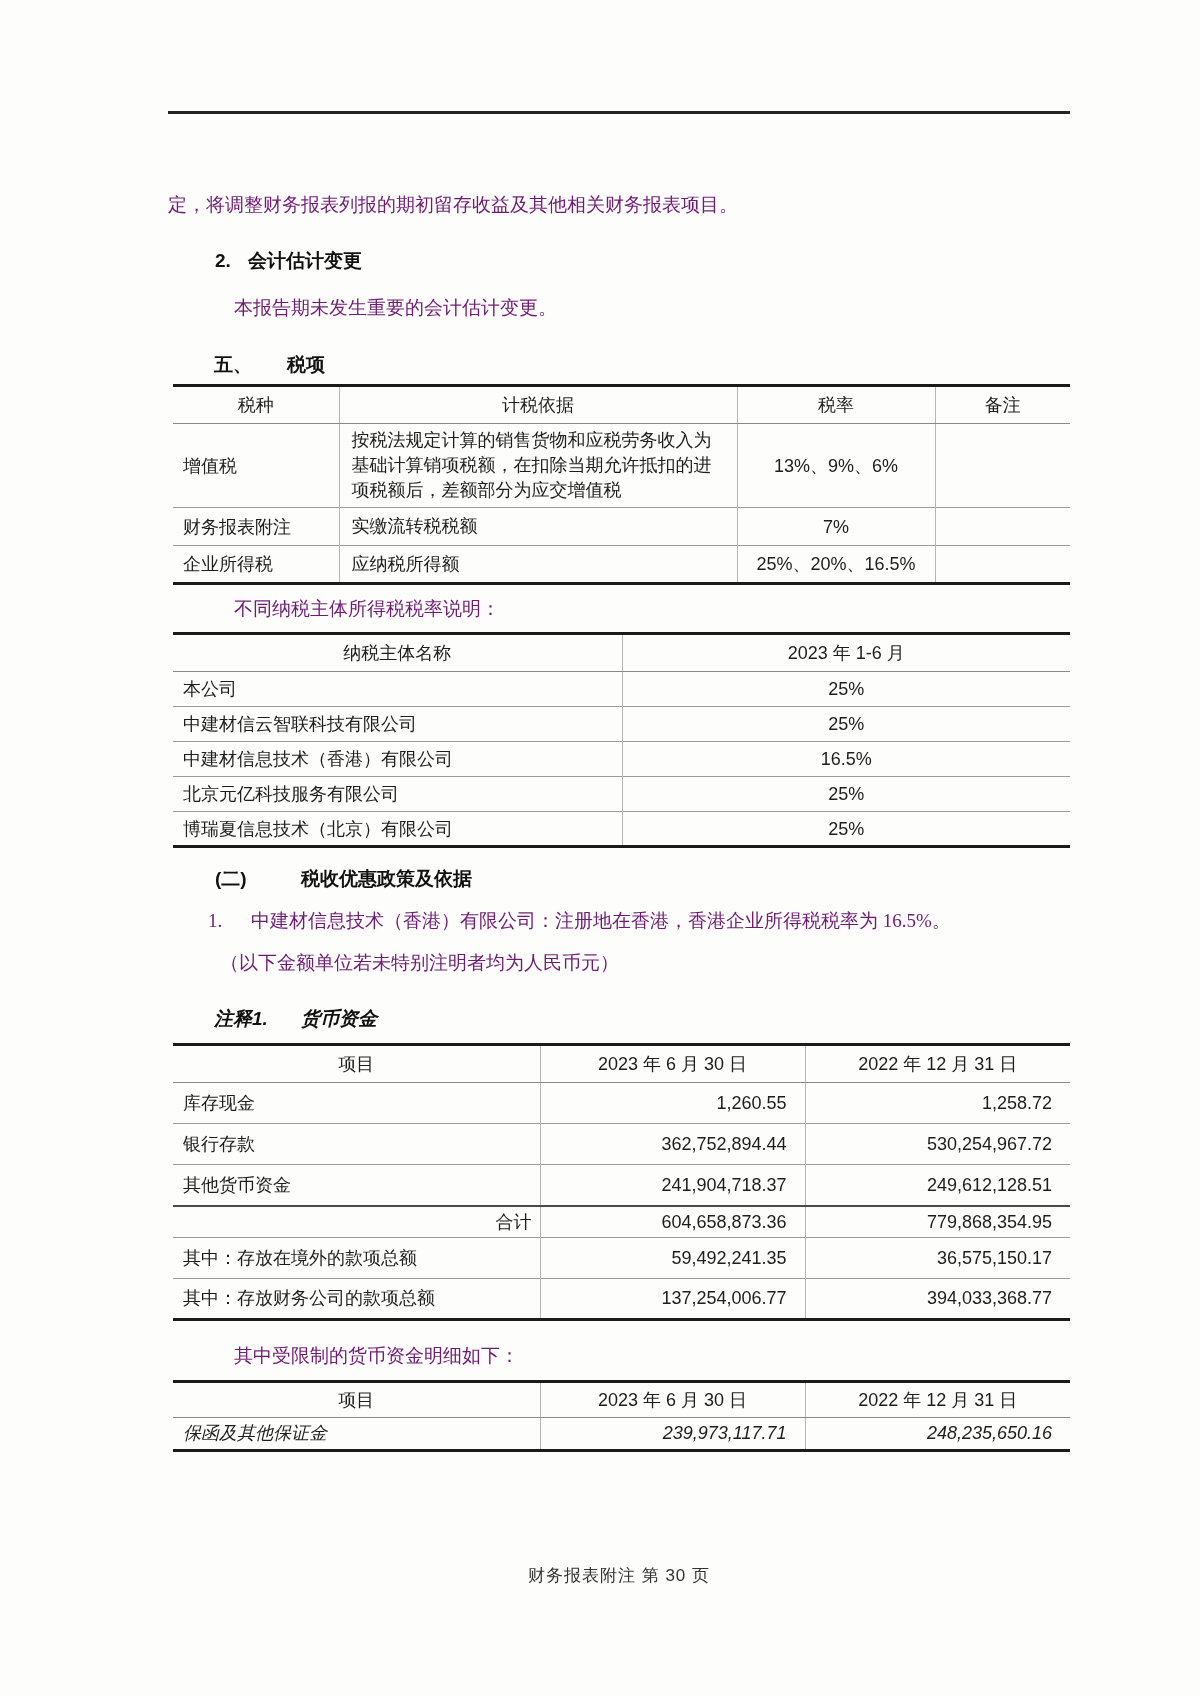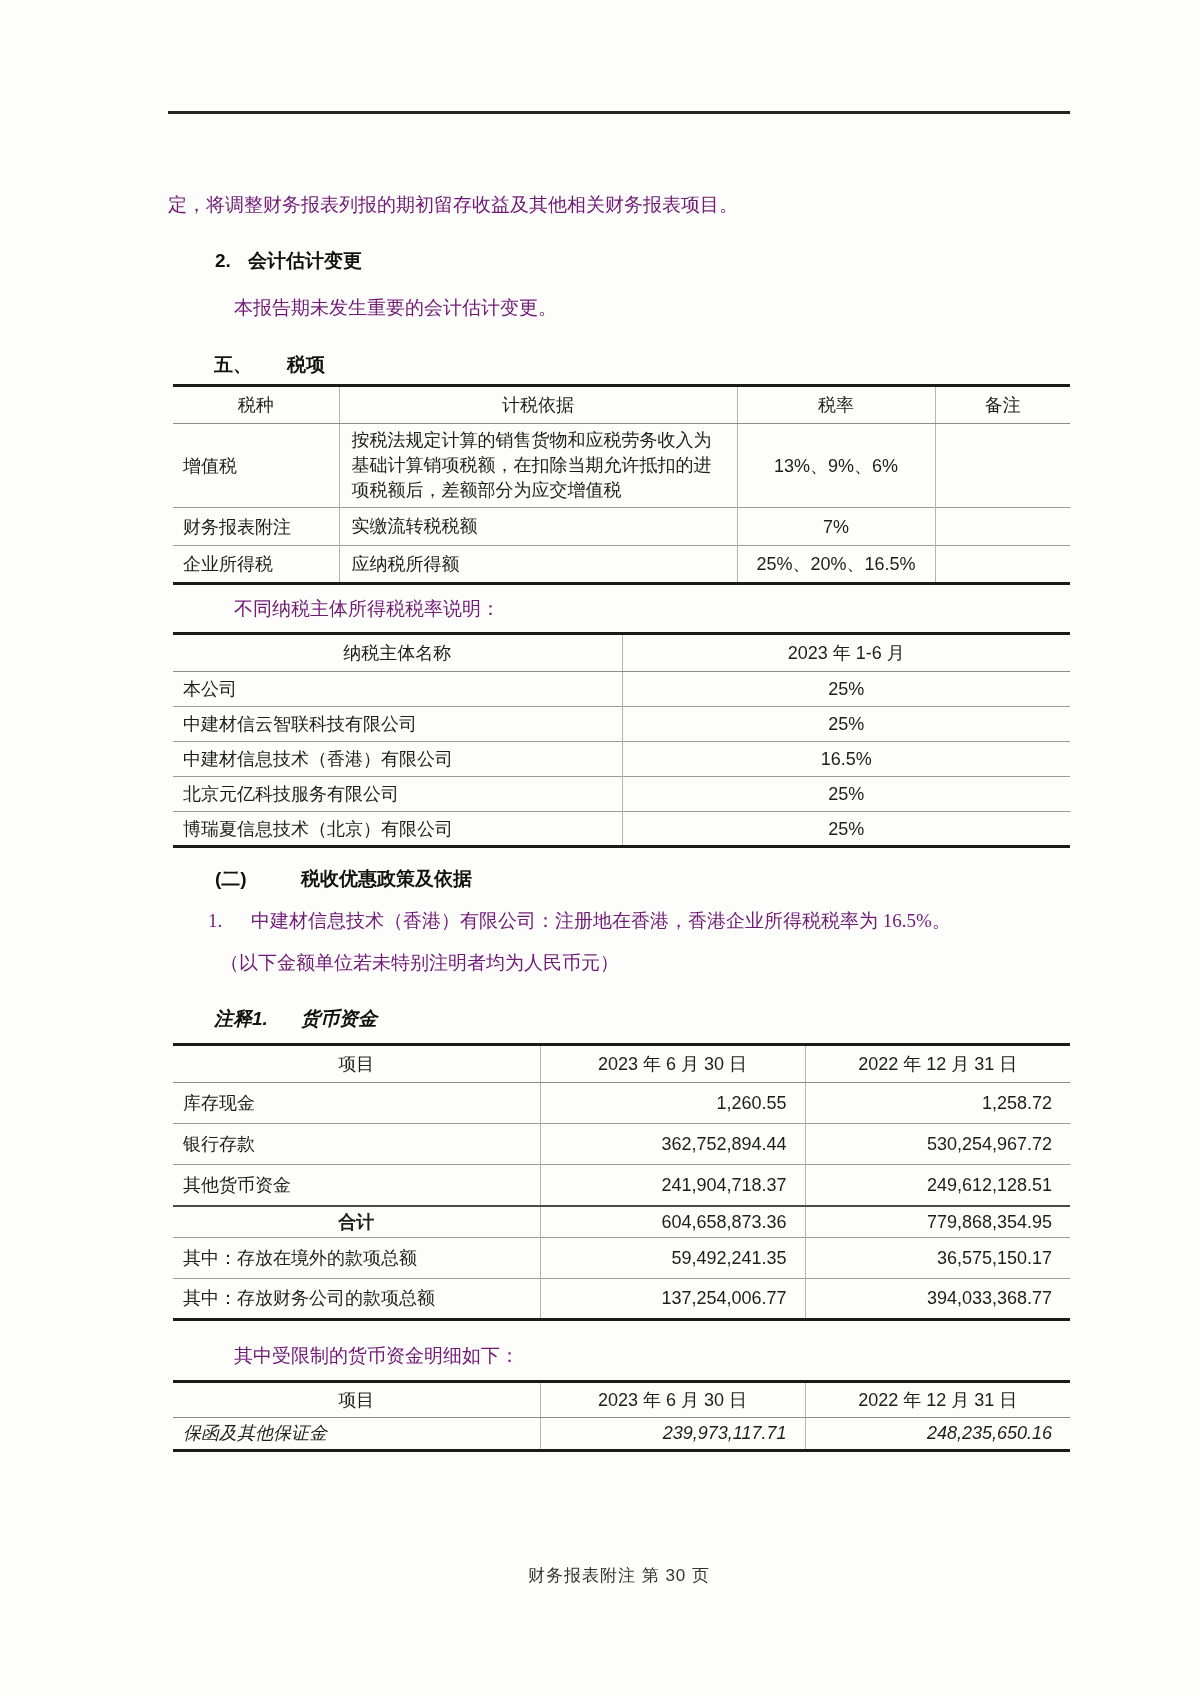--- a/index.html
+++ b/index.html
@@ -96,21 +96,21 @@
   .t-taxtypes .r-city   { height: 38px; }
   .t-taxtypes .r-income { height: 38px; }
 
   .t-entities thead tr  { height: 38px; }
   .t-entities tbody tr  { height: 35px; }
 
   .t-cash thead tr      { height: 38px; }
   .t-cash tbody tr      { height: 41px; }
   .t-cash tr.total-row  { height: 30px; }
   .t-cash tr.total-row td { border-top: 2px solid #4a4a4a; }
-  .t-cash tr.total-row td.c-total-label { text-align: center; font-weight: bold; }
+  .t-cash tr.total-row td.c-total-label { text-align: right; }
 
   .t-restricted thead tr { height: 36px; }
   .t-restricted tbody tr { height: 33px; font-style: italic; }
 
   .footer {
     position: absolute;
     left: 168px; top: 1564px;
     width: 902px;
     text-align: center;
     font-size: 17px;

